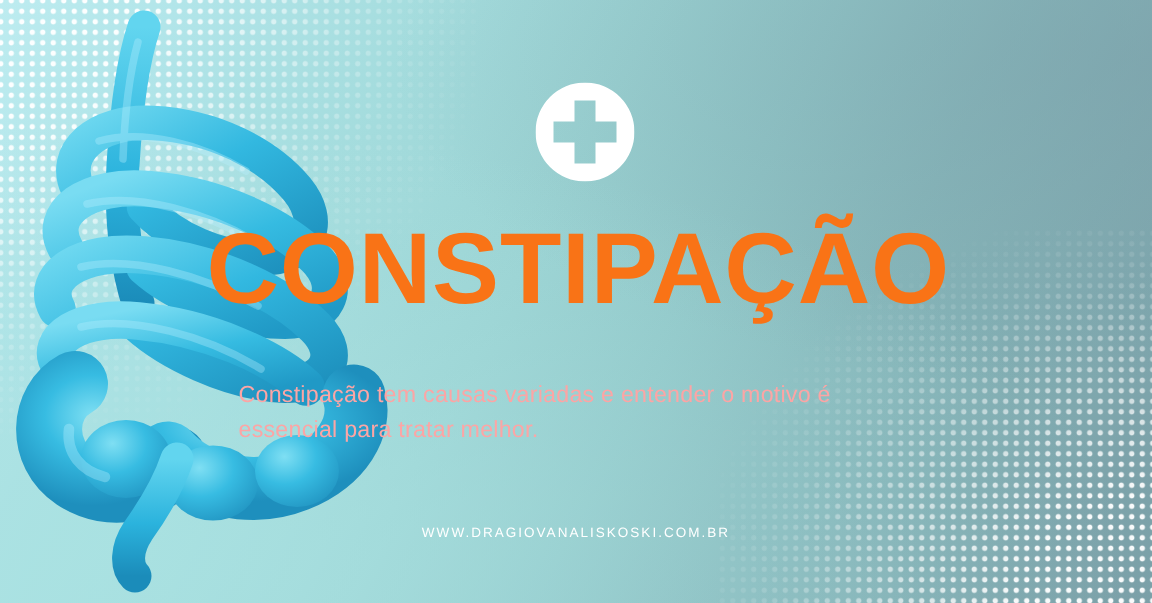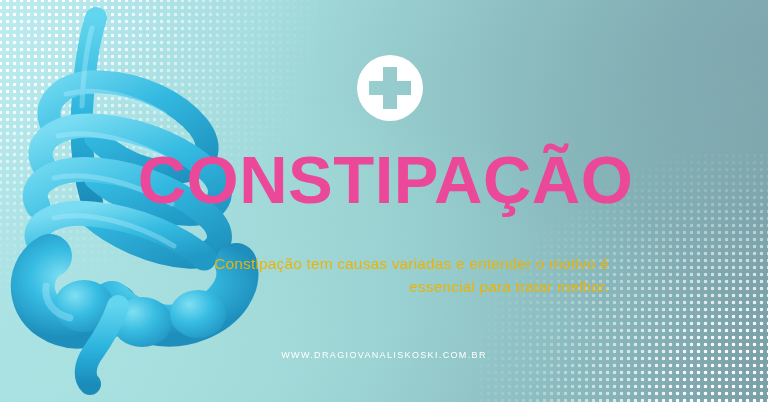--- a/index.html
+++ b/index.html
@@ -82,36 +82,36 @@
   }
   .cross-badge svg { display: block; }
 
   
   .title {
     position: absolute;
     left: 0;
     right: 0;
     top: 140px;
     text-align: center;
-    color: #ec4899;
+    color: #f97316;
     font-size: 67px;
     line-height: 80px;
     font-weight: 700;
     letter-spacing: 0.5px;
     padding-left: 3px;
     white-space: nowrap;
   }
   .subtitle {
     position: absolute;
     left: 50%;
     transform: translateX(-50%);
     top: 252px;
     width: 450px;
-    text-align: right;
-    color: #eab308;
+    text-align: left;
+    color: #fca5a5;
     font-size: 15.5px;
     line-height: 23px;
     font-weight: 400;
     letter-spacing: 0.15px;
   }
   .site-url {
     position: absolute;
     left: 0;
     right: 0;
     top: 350px;

